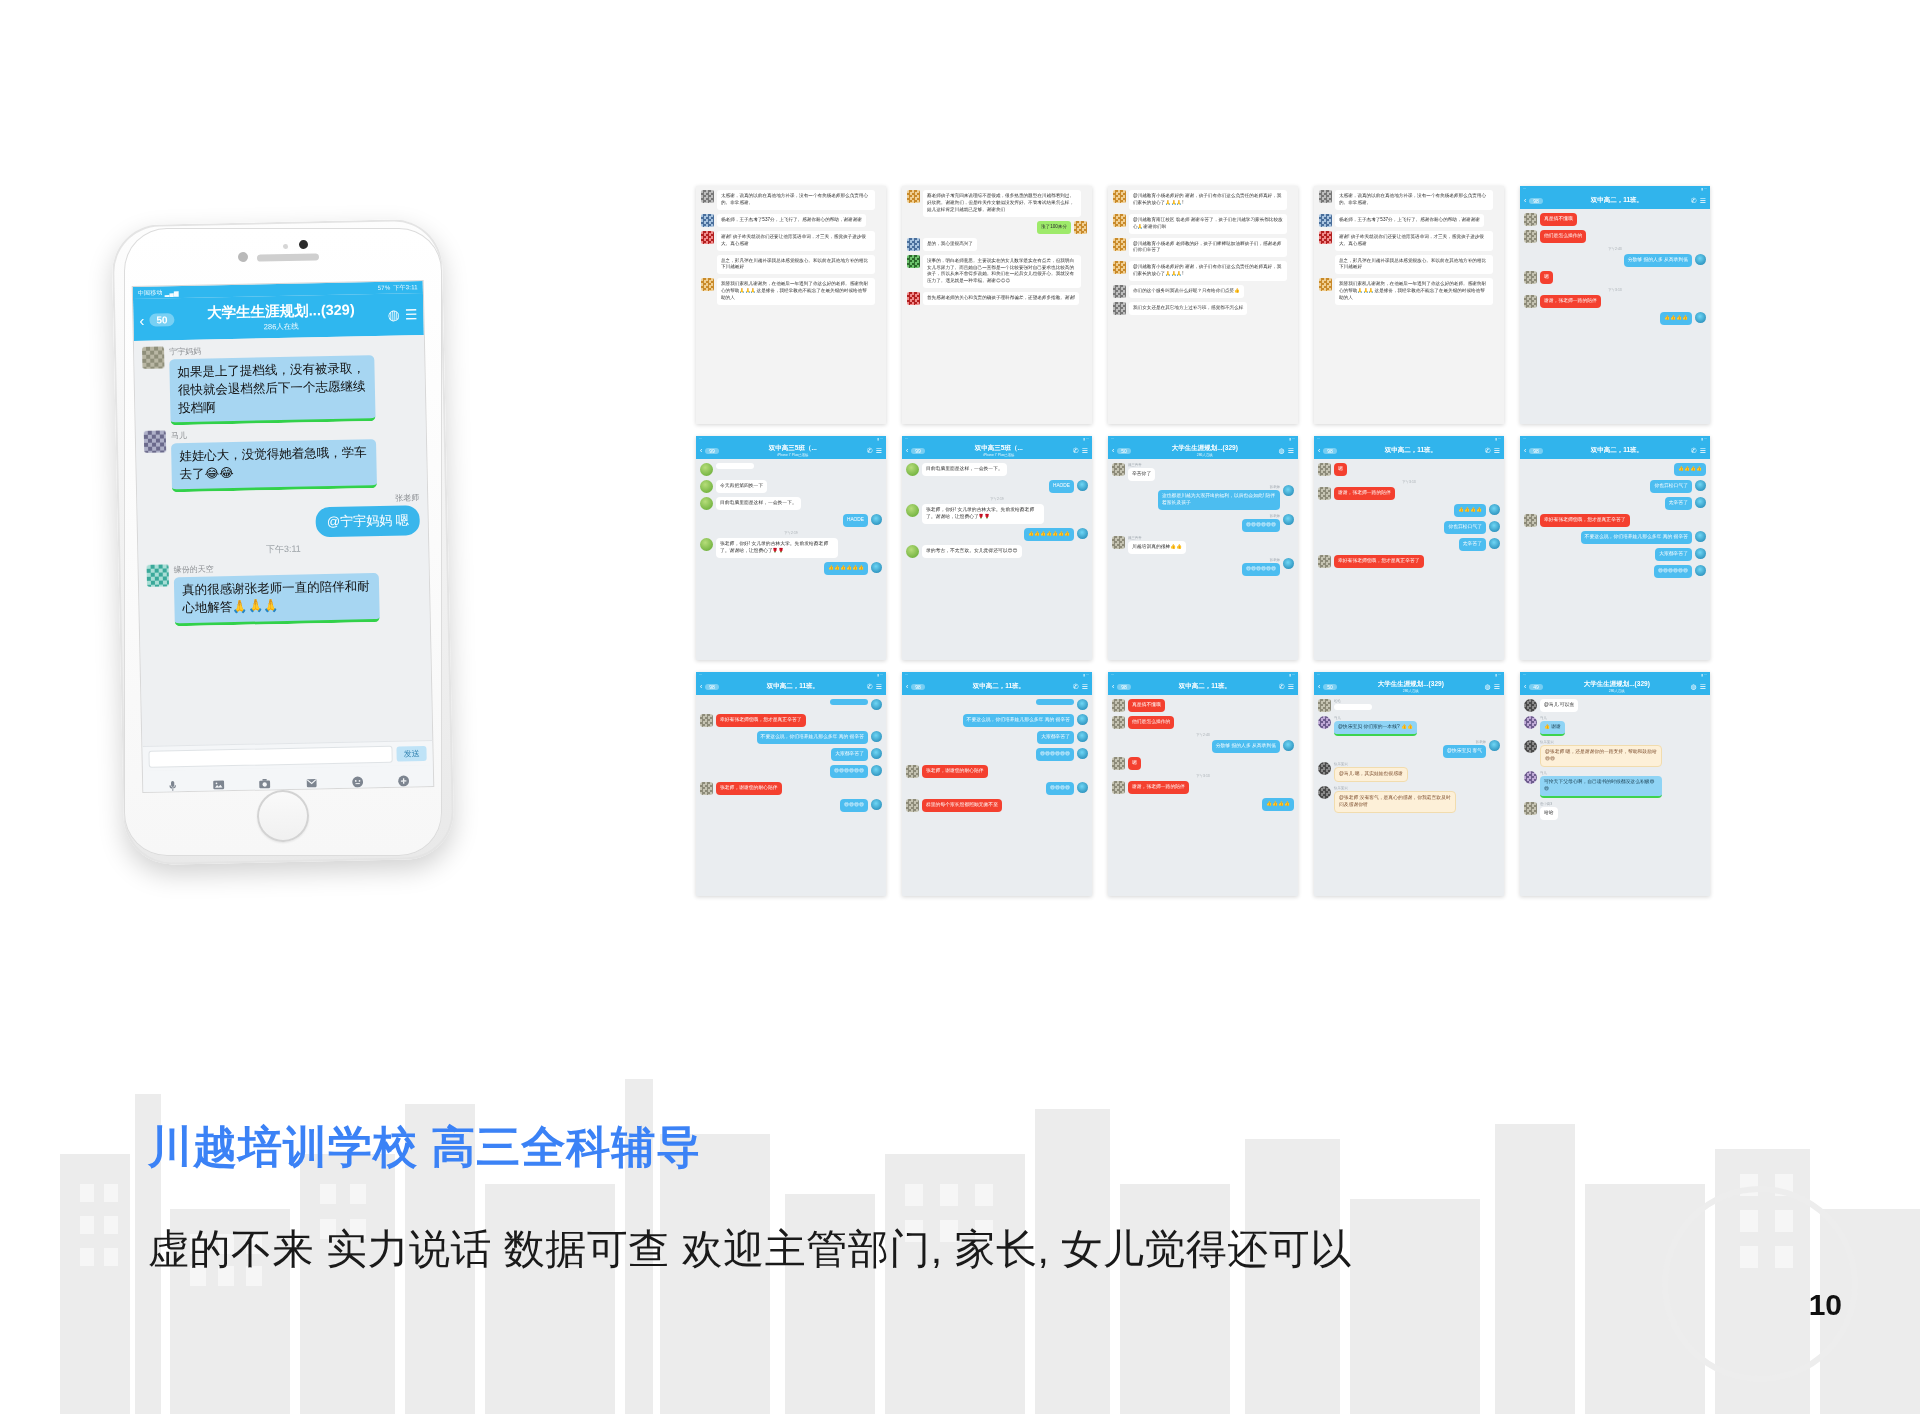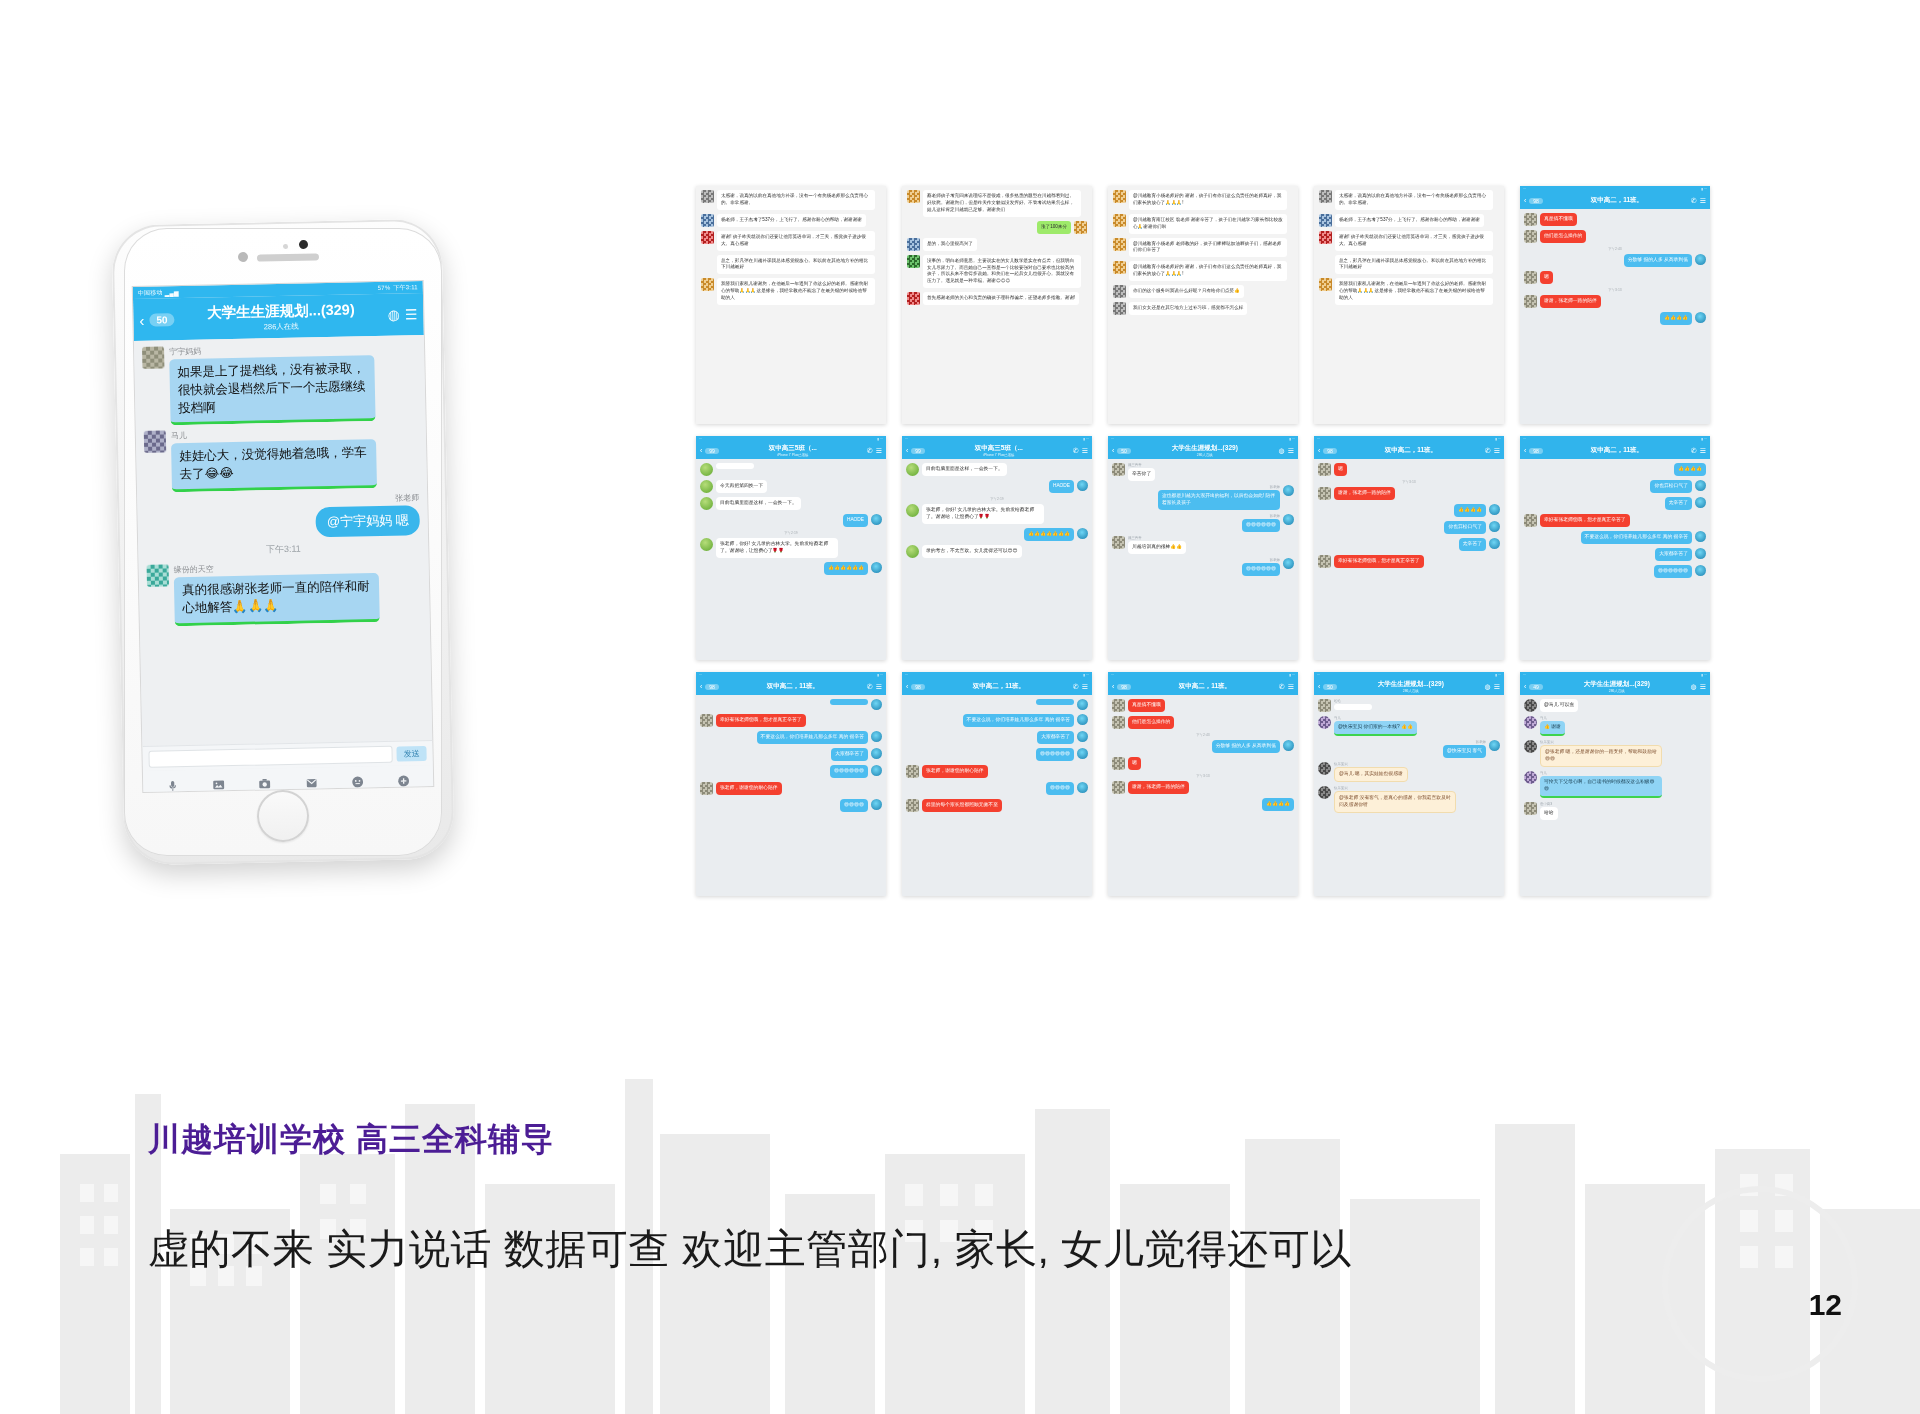--- a/index.html
+++ b/index.html
@@ -136,21 +136,21 @@
   .b-b.white { background:#fff; color:#2a2a2a; }
   .b-b.red { background:#f4402f; color:#fff; }
   .b-b.cream { background:#fdf0d8; color:#7a4a2a; border:1px solid #f1dcae; }
   .b-b.bluelite { background:#8fd4f5; color:#15384a; border-bottom:2px solid #3ed34f; }
   .b-ts { text-align:center; font-size:3.4px; color:#a5abb1; margin:2px 0 3px; }
   .b-seal { width:11px; height:11px; flex:0 0 11px; border-radius:50%;
             background:radial-gradient(circle at 45% 40%,#6fd6f5,#1a7fae); }
 
   
   #headline { position:absolute; left:148px; top:1118px; z-index:4;
-    font-size:32px; font-weight:bold; color:#4c1d95; letter-spacing:1px; white-space:nowrap; }
+    font-size:44px; font-weight:bold; color:#3b82f6; letter-spacing:1px; white-space:nowrap; }
   #subline { position:absolute; left:148px; top:1222px; z-index:4;
     font-size:41px; color:#1a1a1a; letter-spacing:.5px; white-space:nowrap; }
   #pagenum { position:absolute; right:78px; top:1288px; z-index:4;
     font-size:30px; font-weight:bold; color:#111; }
 </style>
 </head>
 <body>
 
 <svg id="skyline" viewBox="0 0 1920 560" preserveAspectRatio="none">
   <g fill="#ececec">
@@ -1020,13 +1020,13 @@
             <div class="b-nm">忠中高3</div>
             <div class="b-b white">哈哈</div>
           </div>
         </div>
       </div>
     </div>
   </div>
 
 <div id="headline">川越培训学校 高三全科辅导</div>
 <div id="subline">虚的不来 实力说话 数据可查 欢迎主管部门, 家长, 女儿觉得还可以</div>
-<div id="pagenum">12</div>
+<div id="pagenum">10</div>
 
 </body></html>

